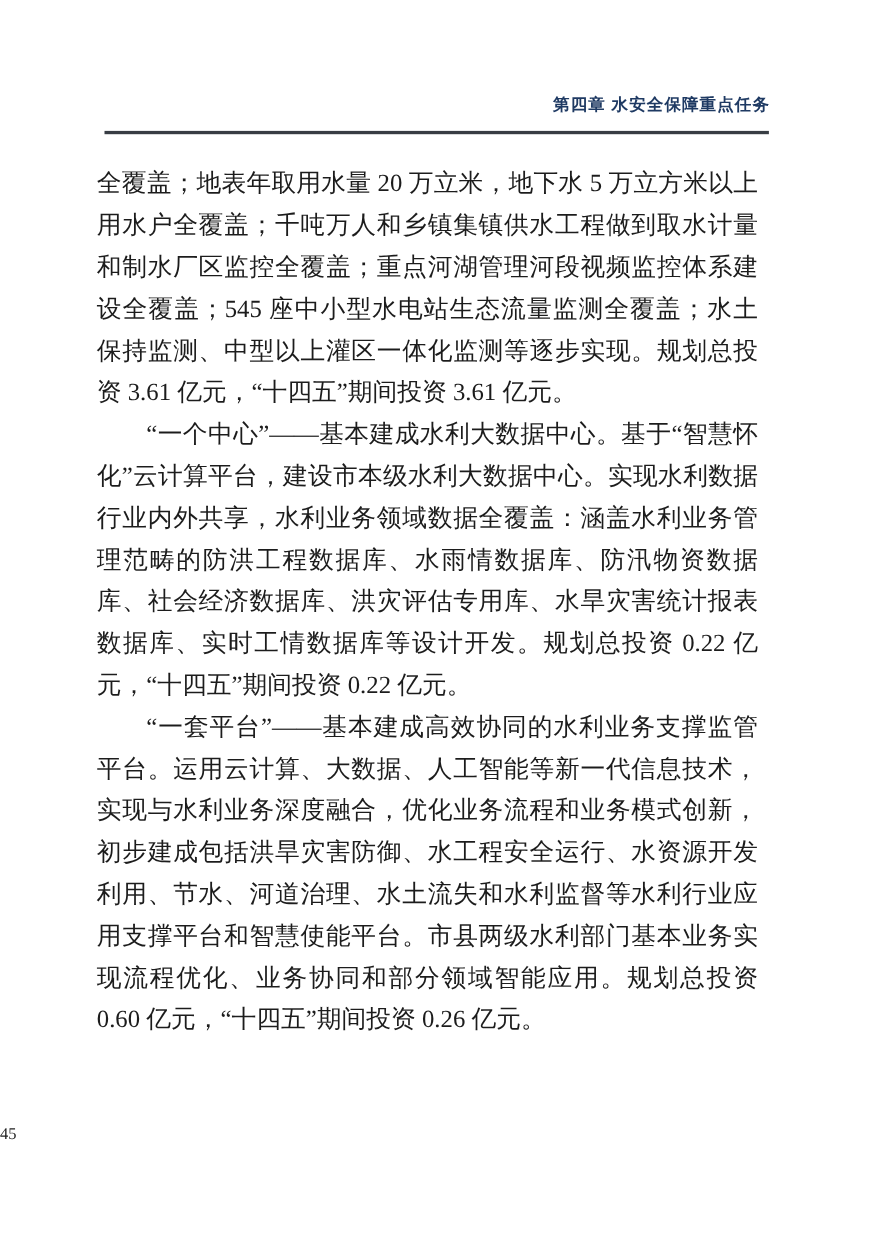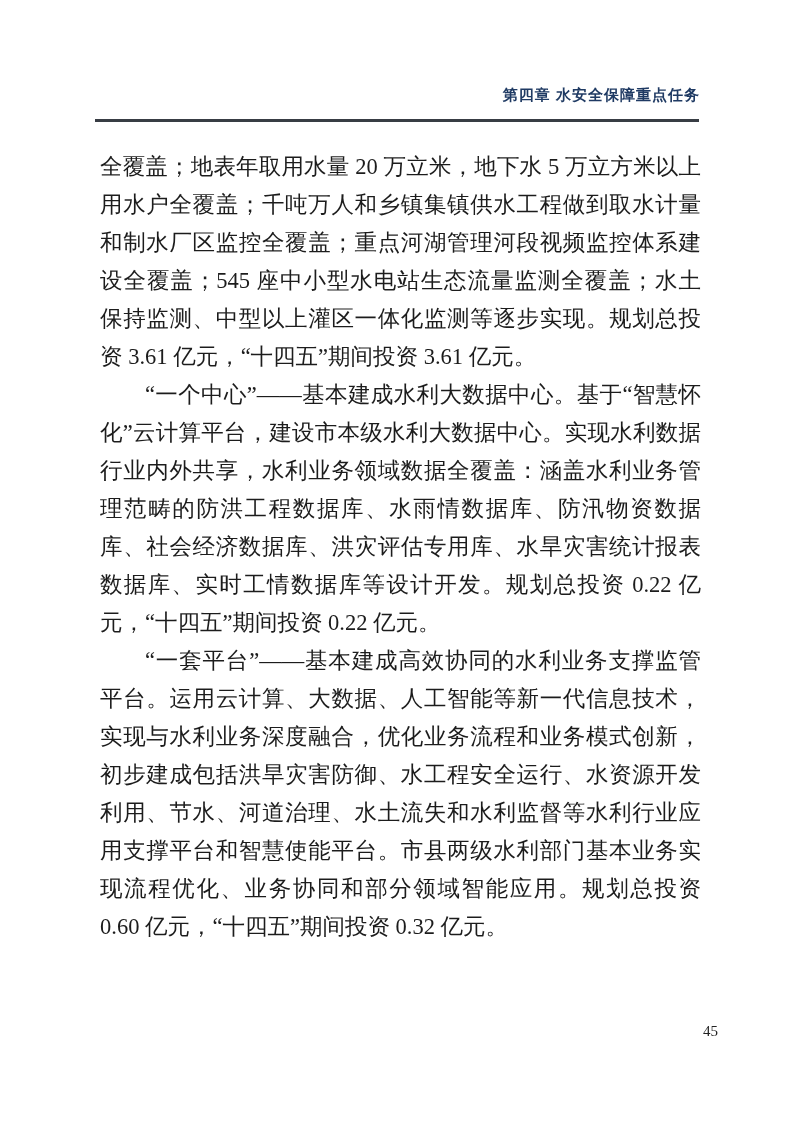--- a/index.html
+++ b/index.html
@@ -30,40 +30,40 @@
     position: absolute;
     top: 118px;
     left: 95px;
     width: 604px;
     height: 3px;
     background: var(--rule, #383d44);
   }
   .body-text {
     position: absolute;
     top: 147px;
-    left: 100px;
+    left: 88px;
     width: 601px;
     font-size: 22.5px;
     line-height: 38px;
     color: var(--body-text, #1c1c1c);
     text-align: justify;
     text-justify: inter-ideograph;
   }
   .para { text-align: justify; }
   .para.indent { text-indent: 45px; }
   .para .lead {
     font-weight: 400;
     font-style: normal;
   }
   .page-footer {
     position: absolute;
     top: 1021px;
-    left: 16px;
+    left: 0;
     width: 702px;
-    text-align: right;
+    text-align: left;
   }
   .page-number {
     font-family: "Liberation Serif", "DejaVu Serif", serif;
     font-size: 15px;
     color: #222222;
   }
 </style>
 </head>
 <body>
 
@@ -74,21 +74,21 @@
   </header>
 
   <div class="header-rule"></div>
 
   <main class="body-text">
 
     <p class="para"><span>全覆盖；地表年取用水量 20 万立米，地下水 5 万立方米以上用水户全覆盖；千吨万人和乡镇集镇供水工程做到取水计量和制水厂区监控全覆盖；重点河湖管理河段视频监控体系建设全覆盖；545 座中小型水电站生态流量监测全覆盖；水土保持监测、中型以上灌区一体化监测等逐步实现。规划总投资 3.61 亿元，“十四五”期间投资 3.61 亿元。</span></p>
 
     <p class="para indent"><b class="lead">“一个中心”——基本建成水利大数据中心。</b><span>基于“智慧怀化”云计算平台，建设市本级水利大数据中心。实现水利数据行业内外共享，水利业务领域数据全覆盖：涵盖水利业务管理范畴的防洪工程数据库、水雨情数据库、防汛物资数据库、社会经济数据库、洪灾评估专用库、水旱灾害统计报表数据库、实时工情数据库等设计开发。规划总投资 0.22 亿元，“十四五”期间投资 0.22 亿元。</span></p>
 
-    <p class="para indent"><b class="lead">“一套平台”——基本建成高效协同的水利业务支撑监管平台。</b><span>运用云计算、大数据、人工智能等新一代信息技术，实现与水利业务深度融合，优化业务流程和业务模式创新，初步建成包括洪旱灾害防御、水工程安全运行、水资源开发利用、节水、河道治理、水土流失和水利监督等水利行业应用支撑平台和智慧使能平台。市县两级水利部门基本业务实现流程优化、业务协同和部分领域智能应用。规划总投资 0.60 亿元，“十四五”期间投资 0.32 亿元。</span></p>
+    <p class="para indent"><b class="lead">“一套平台”——基本建成高效协同的水利业务支撑监管平台。</b><span>运用云计算、大数据、人工智能等新一代信息技术，实现与水利业务深度融合，优化业务流程和业务模式创新，初步建成包括洪旱灾害防御、水工程安全运行、水资源开发利用、节水、河道治理、水土流失和水利监督等水利行业应用支撑平台和智慧使能平台。市县两级水利部门基本业务实现流程优化、业务协同和部分领域智能应用。规划总投资 0.60 亿元，“十四五”期间投资 0.26 亿元。</span></p>
 
   </main>
 
   <footer class="page-footer">
     <span class="page-number">45</span>
   </footer>
 
 </div>
 
 </body></html>

